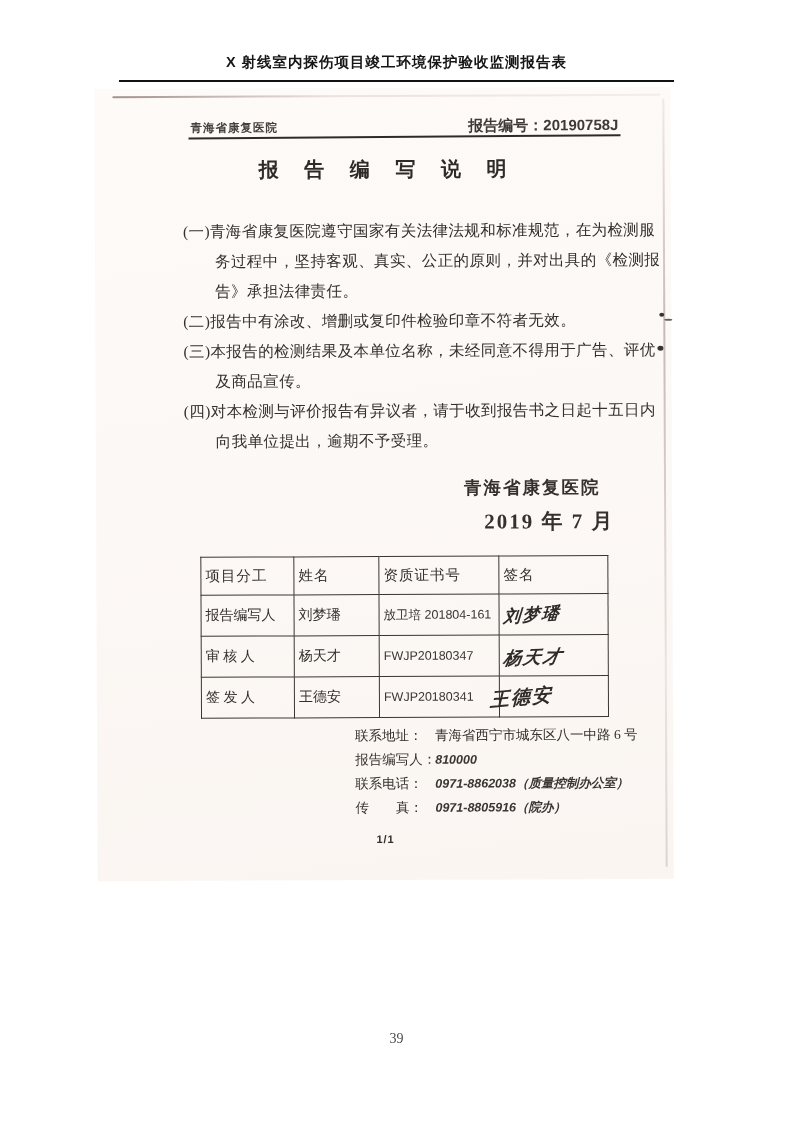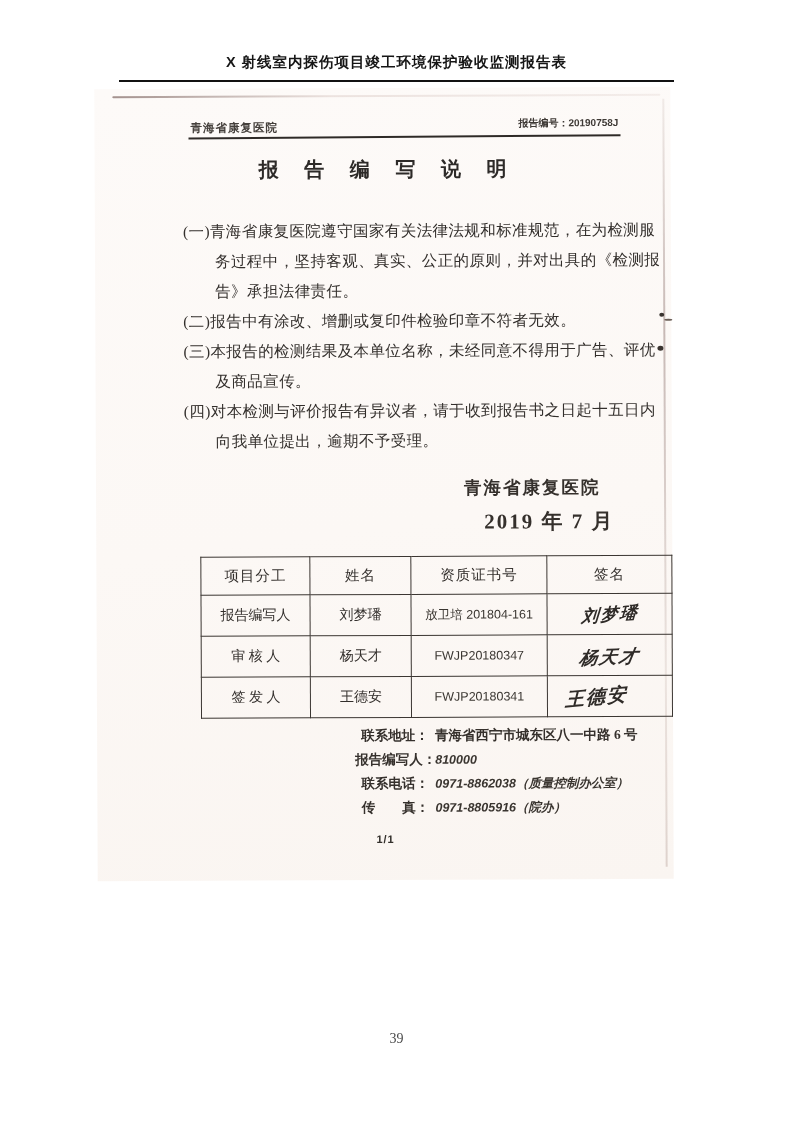--- a/index.html
+++ b/index.html
@@ -44,21 +44,21 @@
   .speck3{top:232px;left:569px;width:8px;height:2px;background:#6b5f58;}
   
   .scan-org{
     position:absolute;top:32px;left:96px;
     font-family:"Liberation Sans", sans-serif;
     font-size:11.5px;font-weight:bold;color:#45403c;letter-spacing:1px;
   }
   .scan-report-no{
     position:absolute;top:29px;right:52px;
     font-family:"Liberation Sans", sans-serif;
-    font-size:10px;font-weight:bold;color:#3e3935;
+    font-size:15px;font-weight:bold;color:#3e3935;
   }
   .scan-header-rule{
     position:absolute;top:48px;left:94px;width:432px;height:2px;
     background:#2e2a27;transform:rotate(-0.2deg);
   }
   
   .notice-title{
     position:absolute;top:68px;left:0;width:576px;
     text-align:center;
     font-family:"Liberation Sans", sans-serif;
@@ -83,21 +83,21 @@
     font-size:21px;font-weight:bold;color:#35302c;letter-spacing:2px;
   }
   
   .staff-table{
     position:absolute;top:468px;left:104px;
     border-collapse:collapse;
     font-size:14px;color:#332f2c;
   }
   .staff-table td,.staff-table th{
     border:1.6px solid #3b3632;
-    padding:0 12px;text-align:center;vertical-align:middle;
+    padding:0 4px;text-align:left;vertical-align:middle;
     font-weight:normal;
   }
   .staff-table th{font-size:14.5px;letter-spacing:1px;}
   .col-role{width:84px;}
   .col-name{width:76px;}
   .col-cert{width:111px;}
   .col-sign{width:100px;}
   .row-h{height:38px;}
   .row-b{height:41px;}
   .cell-cert{font-family:"Liberation Sans", sans-serif;font-size:12.5px;font-weight:bold;color:#3a3631;}
@@ -108,21 +108,21 @@
     letter-spacing:2px;
   }
   .hw-2{transform:rotate(-2deg) skewX(-12deg) translateY(2px);font-size:18px;}
   .hw-3{transform:rotate(-5deg) skewX(-6deg) translateX(-14px);font-size:19px;}
   
   .contact{
     position:absolute;top:636px;left:258px;width:300px;
     font-size:13.5px;line-height:24px;color:#35302c;
   }
   .contact-row{display:flex;white-space:nowrap;}
-  .contact-label{font-weight:bold;width:80px;flex:0 0 auto;text-align:center;}
+  .contact-label{font-weight:normal;width:80px;flex:0 0 auto;}
   .contact-value{font-family:"Liberation Sans", sans-serif;font-weight:bold;font-size:12.5px;line-height:24px;color:#3a3530;font-style:italic;}
   
   .scan-footer-page{
     position:absolute;top:745px;left:0;width:576px;text-align:center;
     font-family:"Liberation Sans", sans-serif;
     font-size:11px;font-weight:bold;color:#34302c;letter-spacing:1px;
   }
   
   .page-number{
     position:absolute;top:1031px;left:0;width:793px;text-align:center;

